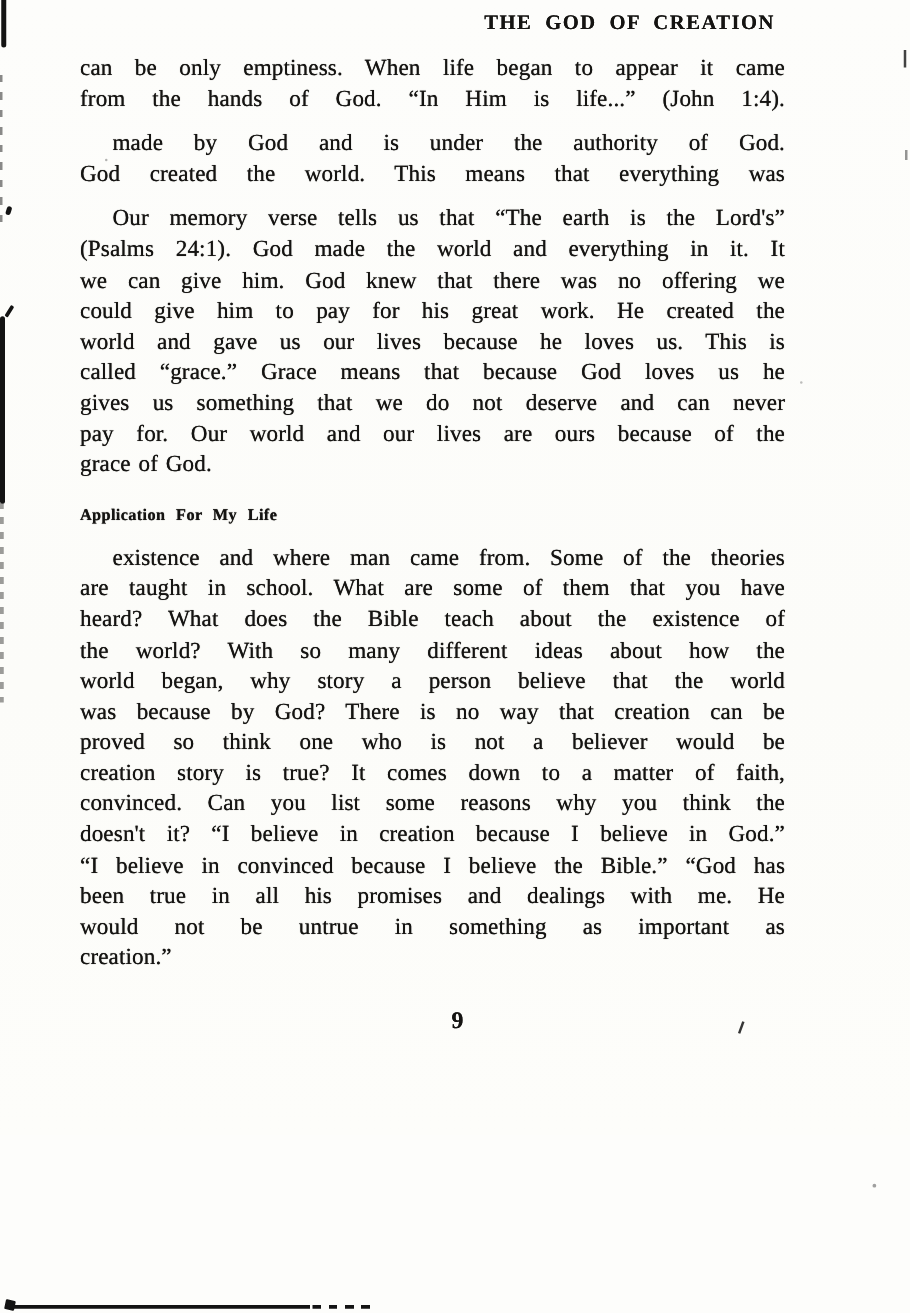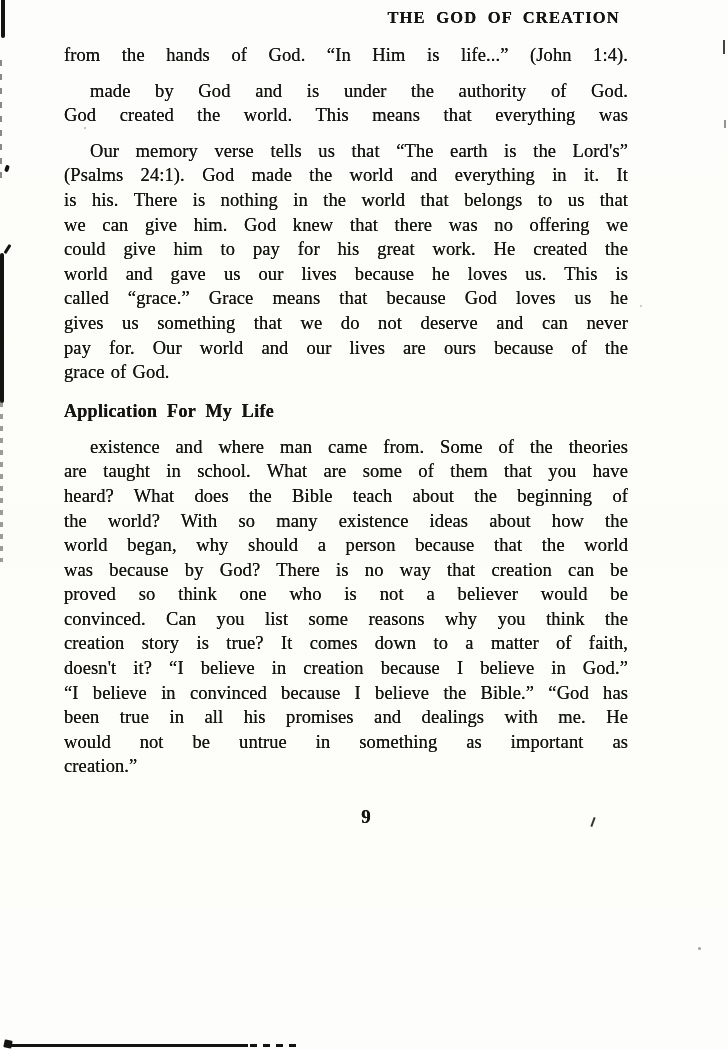--- a/index.html
+++ b/index.html
@@ -35,21 +35,21 @@
     text-align:justify;
     text-align-last:justify;
     word-spacing:1.5px;
     letter-spacing:.1px;
     text-shadow:0 0 .55px #1a1916;
     white-space:normal;
   }
   .line.free{text-align-last:left;}
   .heading{
     font-weight:bold;
-    font-size:18px;
+    font-size:13px;
     line-height:25px;
     margin:14px 0 11px 0;
     word-spacing:5px;
     letter-spacing:.3px;
     text-shadow:0 0 .6px #151412;
   }
   .page-number{
     margin-top:27px;
     text-align:center;
     padding-left:40px;
@@ -79,49 +79,49 @@
 </head>
 <body>
 
 <div class="page">
 
   <div class="content">
     <div class="running-header">THE GOD OF CREATION</div>
 
     <div class="body-text">
         <div class="para">
+          <div class="line">can be only emptiness. When life began to appear it came</div>
           <div class="line">from the hands of God. “In Him is life...” (John 1:4).</div>
         </div>
         <div class="para indent">
           <div class="line">made by God and is under the authority of God.</div>
           <div class="line">God created the world. This means that everything was</div>
         </div>
         <div class="para indent">
           <div class="line">Our memory verse tells us that “The earth is the Lord's”</div>
           <div class="line">(Psalms 24:1). God made the world and everything in it. It</div>
-          <div class="line">is his. There is nothing in the world that belongs to us that</div>
           <div class="line">we can give him. God knew that there was no offering we</div>
           <div class="line">could give him to pay for his great work. He created the</div>
           <div class="line">world and gave us our lives because he loves us. This is</div>
           <div class="line">called “grace.” Grace means that because God loves us he</div>
           <div class="line">gives us something that we do not deserve and can never</div>
           <div class="line">pay for. Our world and our lives are ours because of the</div>
           <div class="line free">grace of God.</div>
         </div>
         <div class="heading">Application For My Life</div>
         <div class="para indent">
           <div class="line">existence and where man came from. Some of the theories</div>
           <div class="line">are taught in school. What are some of them that you have</div>
-          <div class="line">heard? What does the Bible teach about the beginning of</div>
-          <div class="line">the world? With so many existence ideas about how the</div>
-          <div class="line">world began, why should a person because that the world</div>
+          <div class="line">heard? What does the Bible teach about the existence of</div>
+          <div class="line">the world? With so many different ideas about how the</div>
+          <div class="line">world began, why story a person believe that the world</div>
           <div class="line">was because by God? There is no way that creation can be</div>
           <div class="line">proved so think one who is not a believer would be</div>
+          <div class="line">creation story is true? It comes down to a matter of faith,</div>
           <div class="line">convinced. Can you list some reasons why you think the</div>
-          <div class="line">creation story is true? It comes down to a matter of faith,</div>
           <div class="line">doesn't it? “I believe in creation because I believe in God.”</div>
           <div class="line">“I believe in convinced because I believe the Bible.” “God has</div>
           <div class="line">been true in all his promises and dealings with me. He</div>
           <div class="line">would not be untrue in something as important as</div>
           <div class="line free">creation.”</div>
         </div>
       </div>
 
     <div class="page-number">9</div>
   </div>

